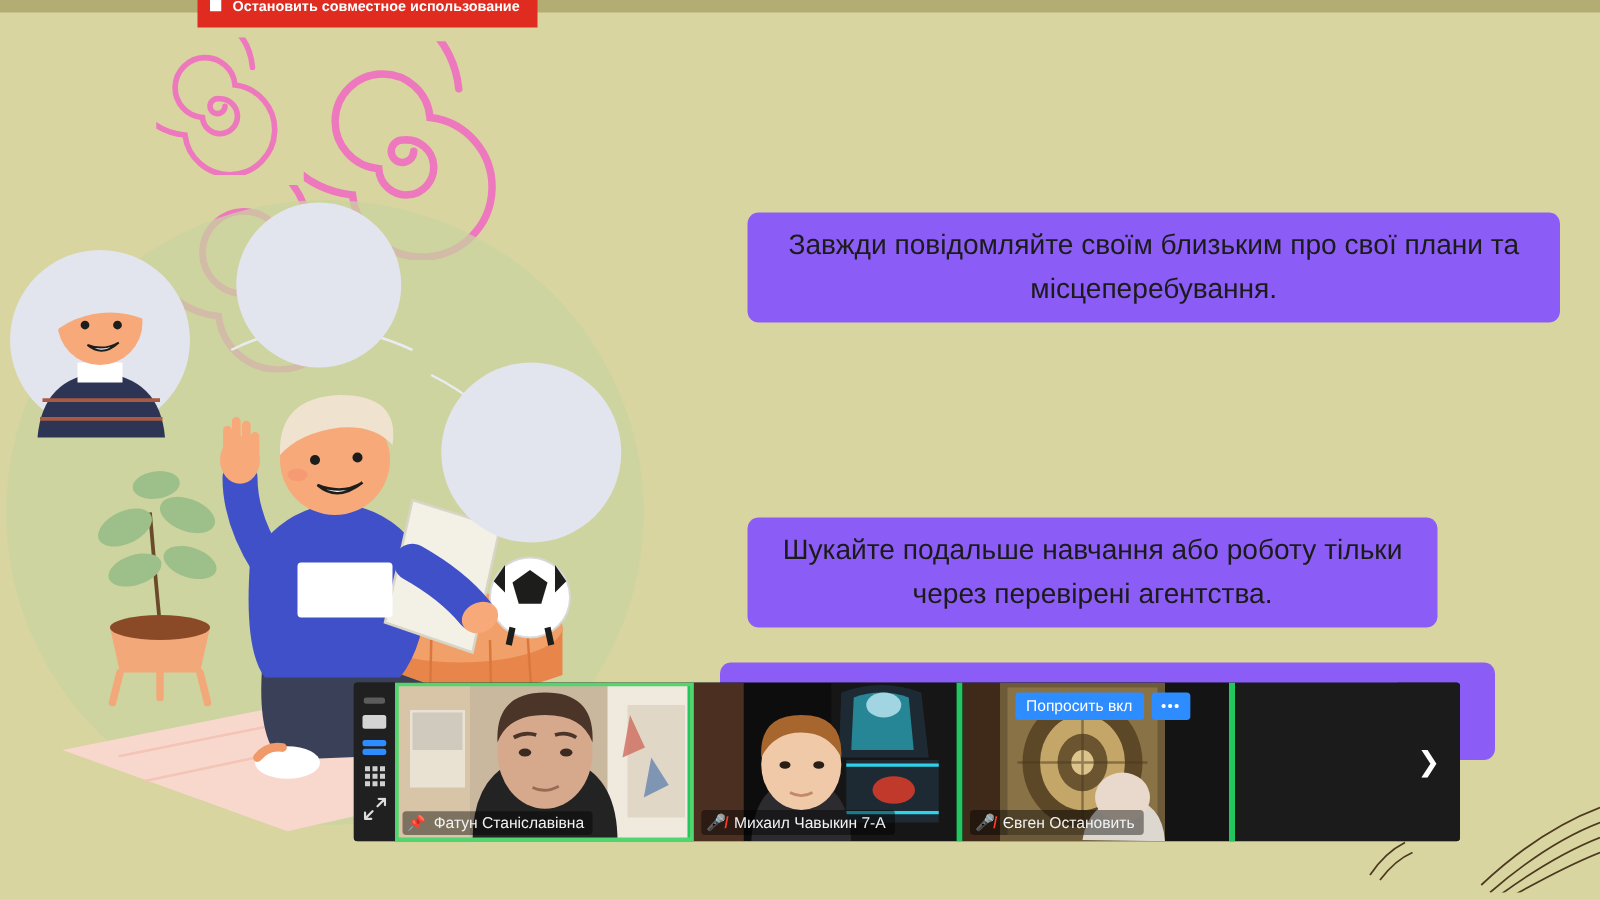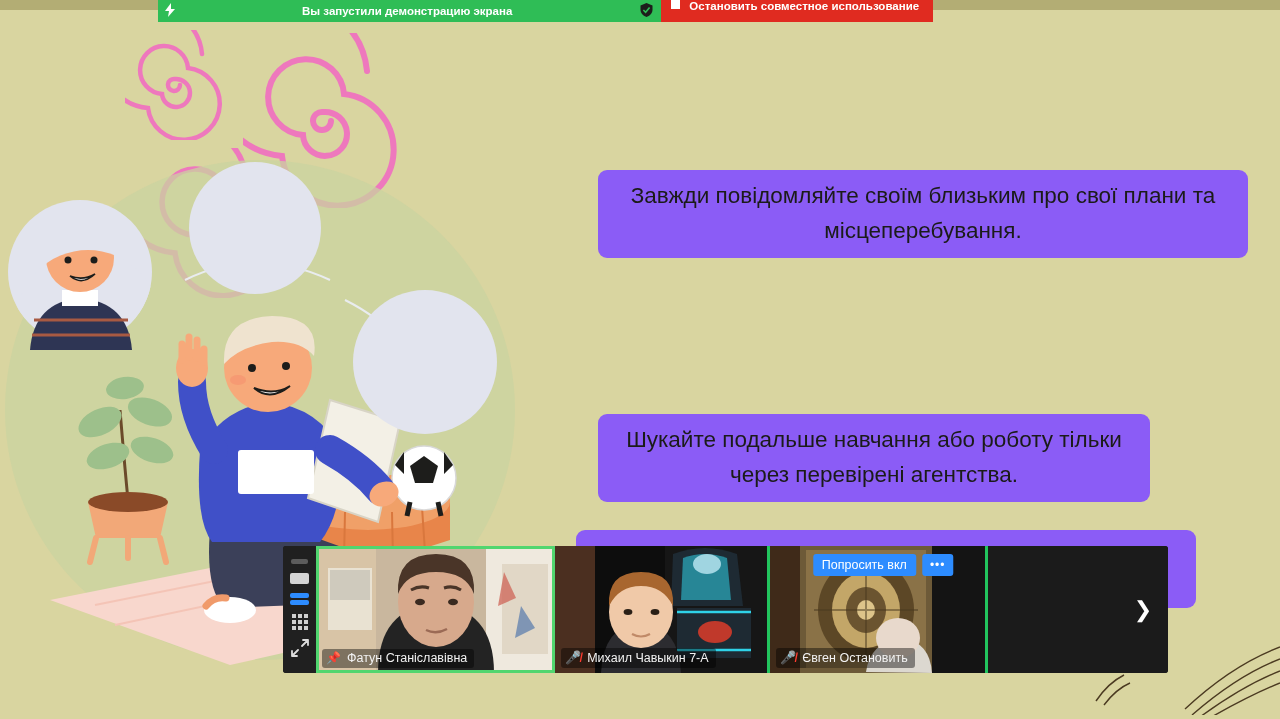--- a/index.html
+++ b/index.html
@@ -103,21 +103,21 @@
   .sb-white { background:#d4d4d4; height:11px; }
   .sb-blue { background:#2d8cff; height:5px; width:19px; }
   .sb-blue2 { background:#2d8cff; height:5px; width:19px; margin-top:2px; }
   .sb-grid { display:grid; grid-template-columns:repeat(3,4px);
              grid-template-rows:repeat(3,4px); gap:2px; }
   .sb-grid i { background:#cfcfcf; display:block; }
 
   .tiles { flex:1; display:flex; position:relative; }
   .tile {
     position:relative; height:127px; overflow:hidden;
-    border-right:3px solid #22c55e;
+    border-right:5px solid #22c55e;
   }
   .tile.active { outline:3px solid #51d66f; outline-offset:-3px; }
   .tile .name {
     position:absolute; left:6px; bottom:5px;
     display:flex; align-items:center; gap:6px;
     color:#f2f2f2; font-size:12.5px;
     background:rgba(0,0,0,.42); border-radius:3px;
     padding:2px 7px 3px 4px; white-space:nowrap;
   }
   .tile .name.center { left:50%; transform:translateX(-50%); }
@@ -299,34 +299,20 @@
       <path d="M112 110 Q158 70 200 54" fill="none" stroke="#4b3a21" stroke-width="1.4"></path>
       <path d="M120 112 Q164 80 200 66" fill="none" stroke="#4b3a21" stroke-width="1.4"></path>
       <path d="M128 114 Q170 90 200 78" fill="none" stroke="#4b3a21" stroke-width="1.4"></path>
       <path d="M16 96 Q28 78 44 70" fill="none" stroke="#4b3a21" stroke-width="1.4"></path>
       <path d="M24 100 Q36 84 50 78" fill="none" stroke="#4b3a21" stroke-width="1.4"></path>
     </svg>
   </div>
 </div>
 
 <div id="share-bar">
-  <div class="share-green">
-    <span>
-      <svg width="12" height="14" viewBox="0 0 12 14">
-        <path d="M7 0 L1 8 h4 l-1 6 L11 6 H7 Z" fill="#ffffff"></path>
-      </svg>
-    </span>
-    <span class="lbl">Вы запустили демонстрацию экрана</span>
-    <span>
-      <svg width="13" height="14" viewBox="0 0 13 14">
-        <path d="M6.5 0 L12.5 2.5 V7 Q12.5 11.5 6.5 14 Q0.5 11.5 0.5 7 V2.5 Z" fill="#1d1d1b"></path>
-        <path d="M3.4 7 L5.6 9.3 L9.6 4.4" fill="none" stroke="#2fbd56" stroke-width="1.6"></path>
-      </svg>
-    </span>
-  </div>
   <div class="share-red">
     <span class="stop-square"></span>
     <span>Остановить совместное использование</span>
   </div>
 </div>
 
 <div id="filmstrip">
 
   <div class="strip-side">
     <span class="sb-ic sb-dark"></span>

